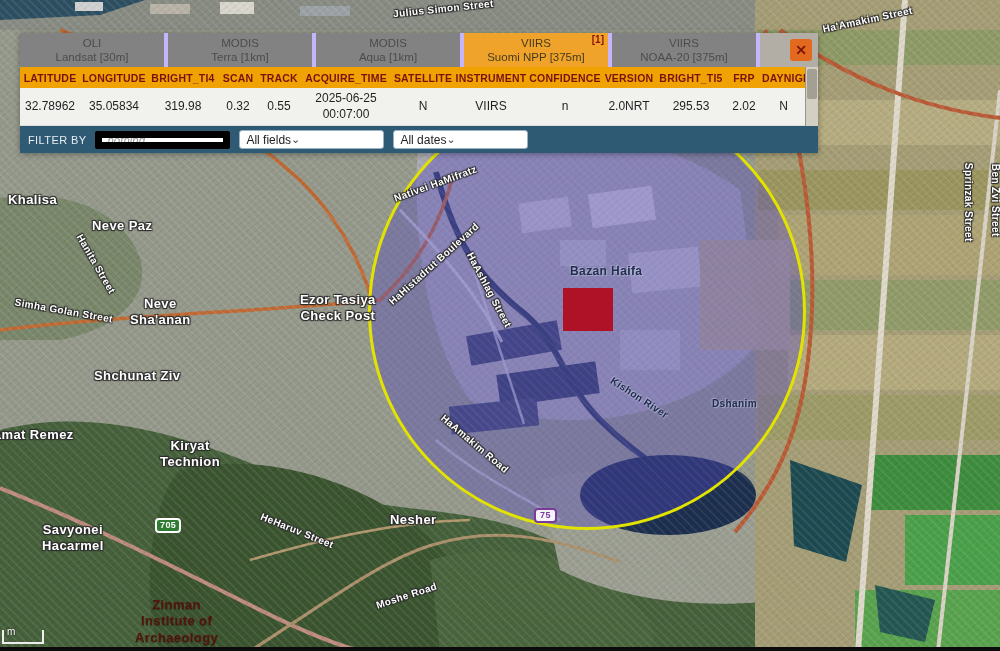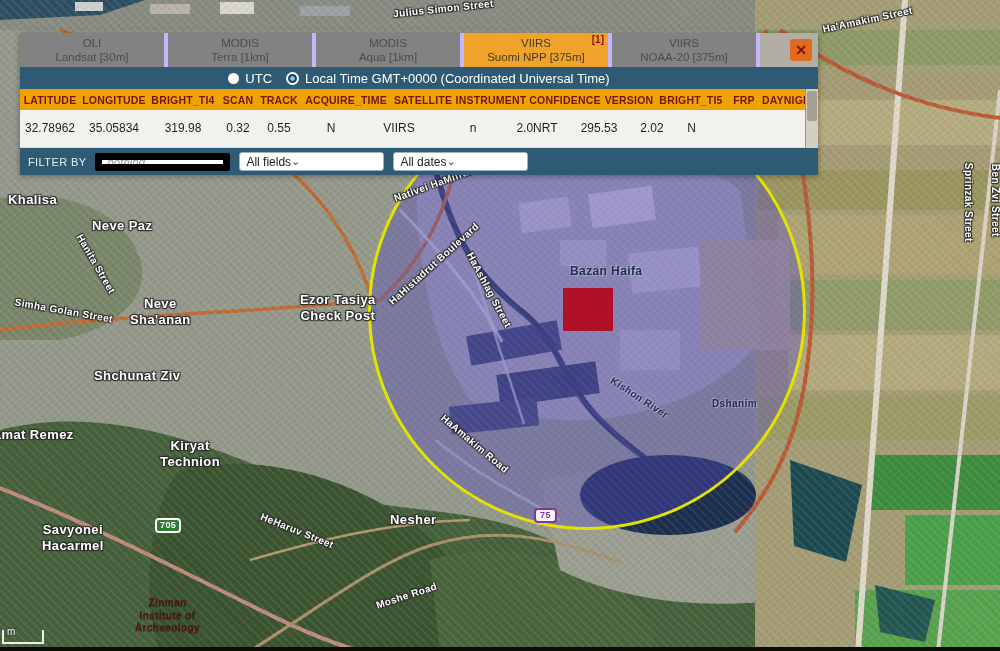--- a/index.html
+++ b/index.html
@@ -22,21 +22,21 @@
 
   
   #labels { position:absolute; inset:0; z-index:5; pointer-events:none; }
   .maplabel { position:absolute; color:#fff; font-weight:bold; font-size:12px; letter-spacing:.4px;
     white-space:pre; text-align:center; line-height:1.25;
     text-shadow:-1px -1px 1px #2a2a2a, 1px -1px 1px #2a2a2a, -1px 1px 1px #2a2a2a, 1px 1px 1px #2a2a2a; }
   .maplabel.sm { font-size:10px; font-weight:bold; }
   .maplabel.lg { font-size:13px; }
   .maplabel.label-blue { color:#222e4e;
     text-shadow:-1px -1px 1px rgba(200,205,230,.55), 1px 1px 1px rgba(200,205,230,.55); }
-  .maplabel.label-darkred { color:#55130c; font-size:10px;
+  .maplabel.label-darkred { color:#55130c; font-size:13px;
     text-shadow:0 1px 1px rgba(0,0,0,.35); }
   .maplabel.shield-green { background:#2e7d32; border:2px solid #fff; border-radius:4px;
     padding:0 3px; font-size:9px; text-shadow:none; }
   .maplabel.shield-purple { background:#f5f2fa; border:2px solid #7a3a9a; color:#7a3a9a;
     border-radius:4px; padding:0 4px; font-size:9px; text-shadow:none; }
 
   .scale-widget { position:absolute; left:2px; top:630px; width:42px; height:14px; z-index:5;
     border-left:2px solid #eee; border-right:2px solid #eee; border-bottom:2px solid #eee; }
   .scale-widget span { position:absolute; left:3px; top:-4px; color:#fff; font-size:10px;
     text-shadow:0 0 2px #000; }
@@ -230,30 +230,20 @@
           <span>NOAA-20 [375m]</span>
         </div>
       </div>
     <div class="tab-close-zone">
       <div class="close-btn">
         <span>✕</span>
       </div>
     </div>
   </div>
 
-  <div class="time-row">
-      <div class="time-opt">
-        <span class="radio-dot"></span>
-        <span>UTC</span>
-      </div>
-      <div class="time-opt">
-        <span class="radio-dot selected"></span>
-        <span>Local Time GMT+0000 (Coordinated Universal Time)</span>
-      </div>
-    </div>
 
   <div class="table-wrap">
     <div class="tbl">
       <div class="tbl-head">
           <div class="cell" style="width: 60px; flex-basis: 60px;">LATITUDE</div>
           <div class="cell" style="width: 68px; flex-basis: 68px;">LONGITUDE</div>
           <div class="cell" style="width: 70px; flex-basis: 70px;">BRIGHT_TI4</div>
           <div class="cell" style="width: 40px; flex-basis: 40px;">SCAN</div>
           <div class="cell" style="width: 42px; flex-basis: 42px;">TRACK</div>
           <div class="cell" style="width: 92px; flex-basis: 92px;">ACQUIRE_TIME</div>
@@ -265,20 +255,22 @@
           <div class="cell" style="width: 36px; flex-basis: 36px;">FRP</div>
           <div class="cell" style="width: 43px; flex-basis: 43px;">DAYNIGHT</div>
         </div>
       <div>
           <div class="tbl-row">
             <div class="cell" style="width: 60px; flex-basis: 60px; white-space: pre-line;">32.78962</div>
             <div class="cell" style="width: 68px; flex-basis: 68px; white-space: pre-line;">35.05834</div>
             <div class="cell" style="width: 70px; flex-basis: 70px; white-space: pre-line;">319.98</div>
             <div class="cell" style="width: 40px; flex-basis: 40px; white-space: pre-line;">0.32</div>
             <div class="cell" style="width: 42px; flex-basis: 42px; white-space: pre-line;">0.55</div>
+            <div class="cell" style="width: 92px; flex-basis: 92px; white-space: pre-line;">2025-06-25
+00:07:00</div>
             <div class="cell" style="width: 62px; flex-basis: 62px; white-space: pre-line;">N</div>
             <div class="cell" style="width: 74px; flex-basis: 74px; white-space: pre-line;">VIIRS</div>
             <div class="cell" style="width: 74px; flex-basis: 74px; white-space: pre-line;">n</div>
             <div class="cell" style="width: 54px; flex-basis: 54px; white-space: pre-line;">2.0NRT</div>
             <div class="cell" style="width: 70px; flex-basis: 70px; white-space: pre-line;">295.53</div>
             <div class="cell" style="width: 36px; flex-basis: 36px; white-space: pre-line;">2.02</div>
             <div class="cell" style="width: 43px; flex-basis: 43px; white-space: pre-line;">N</div>
           </div>
         </div>
     </div>

